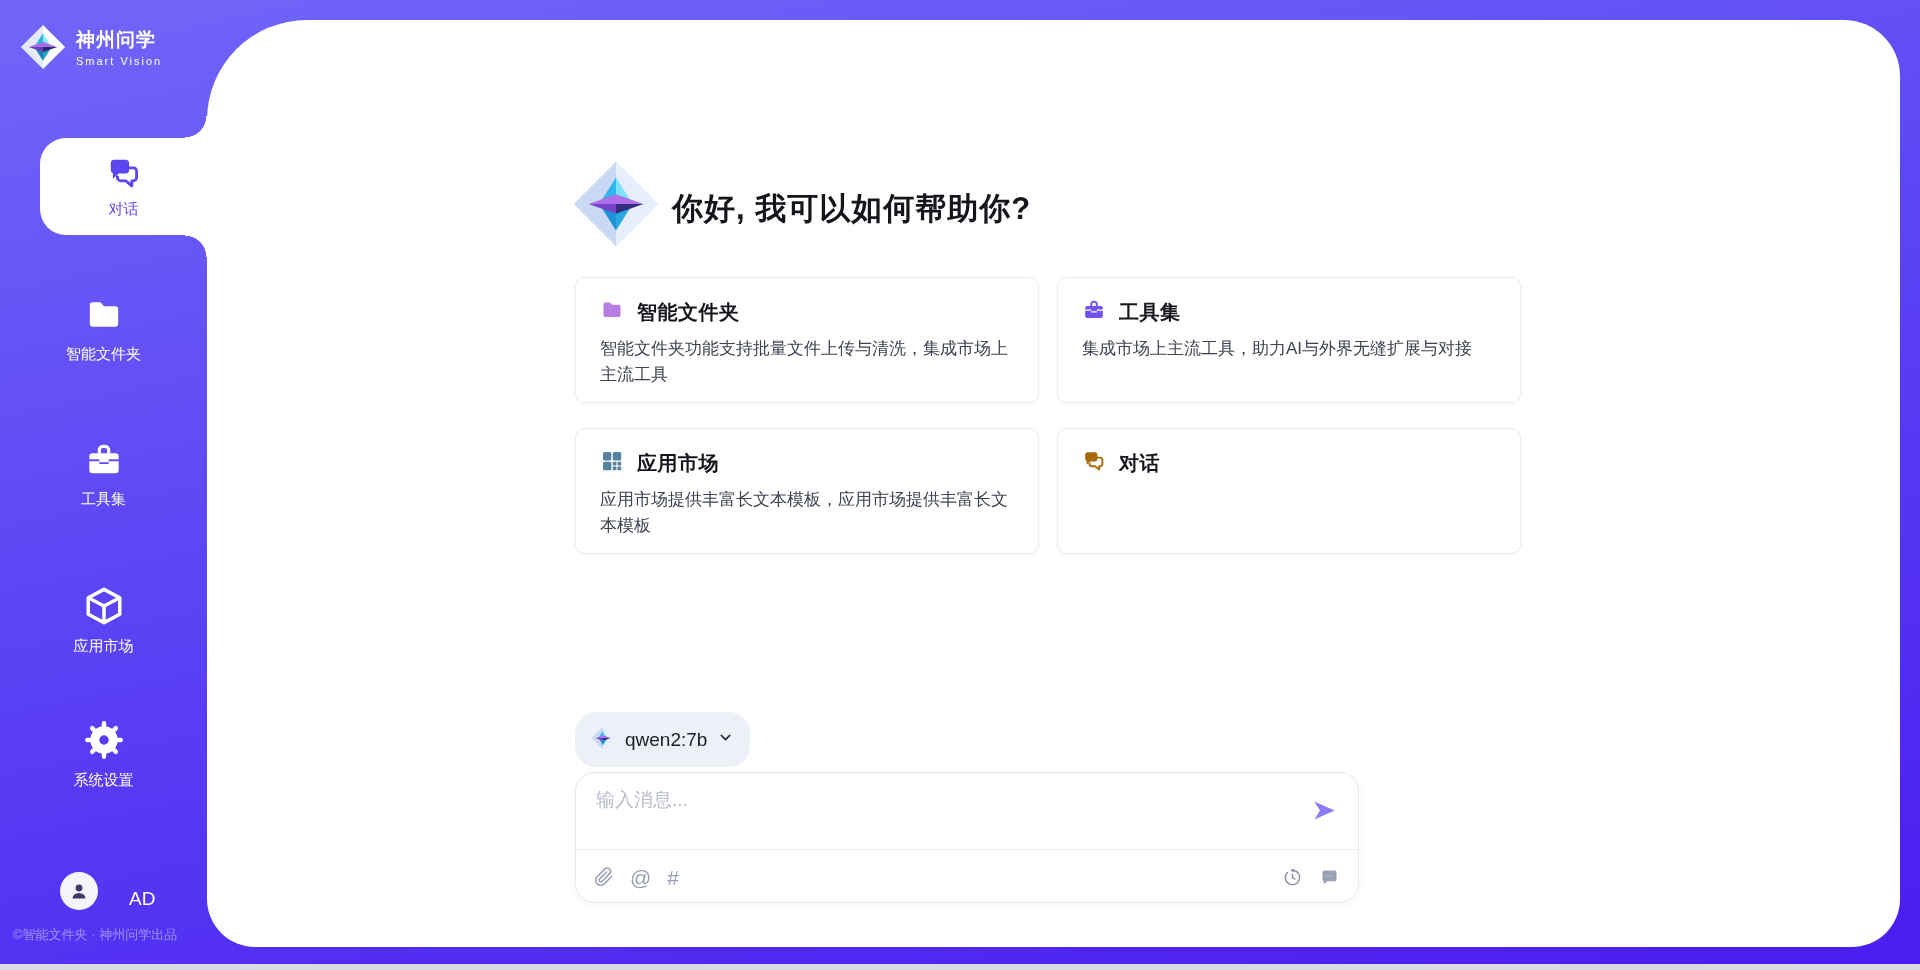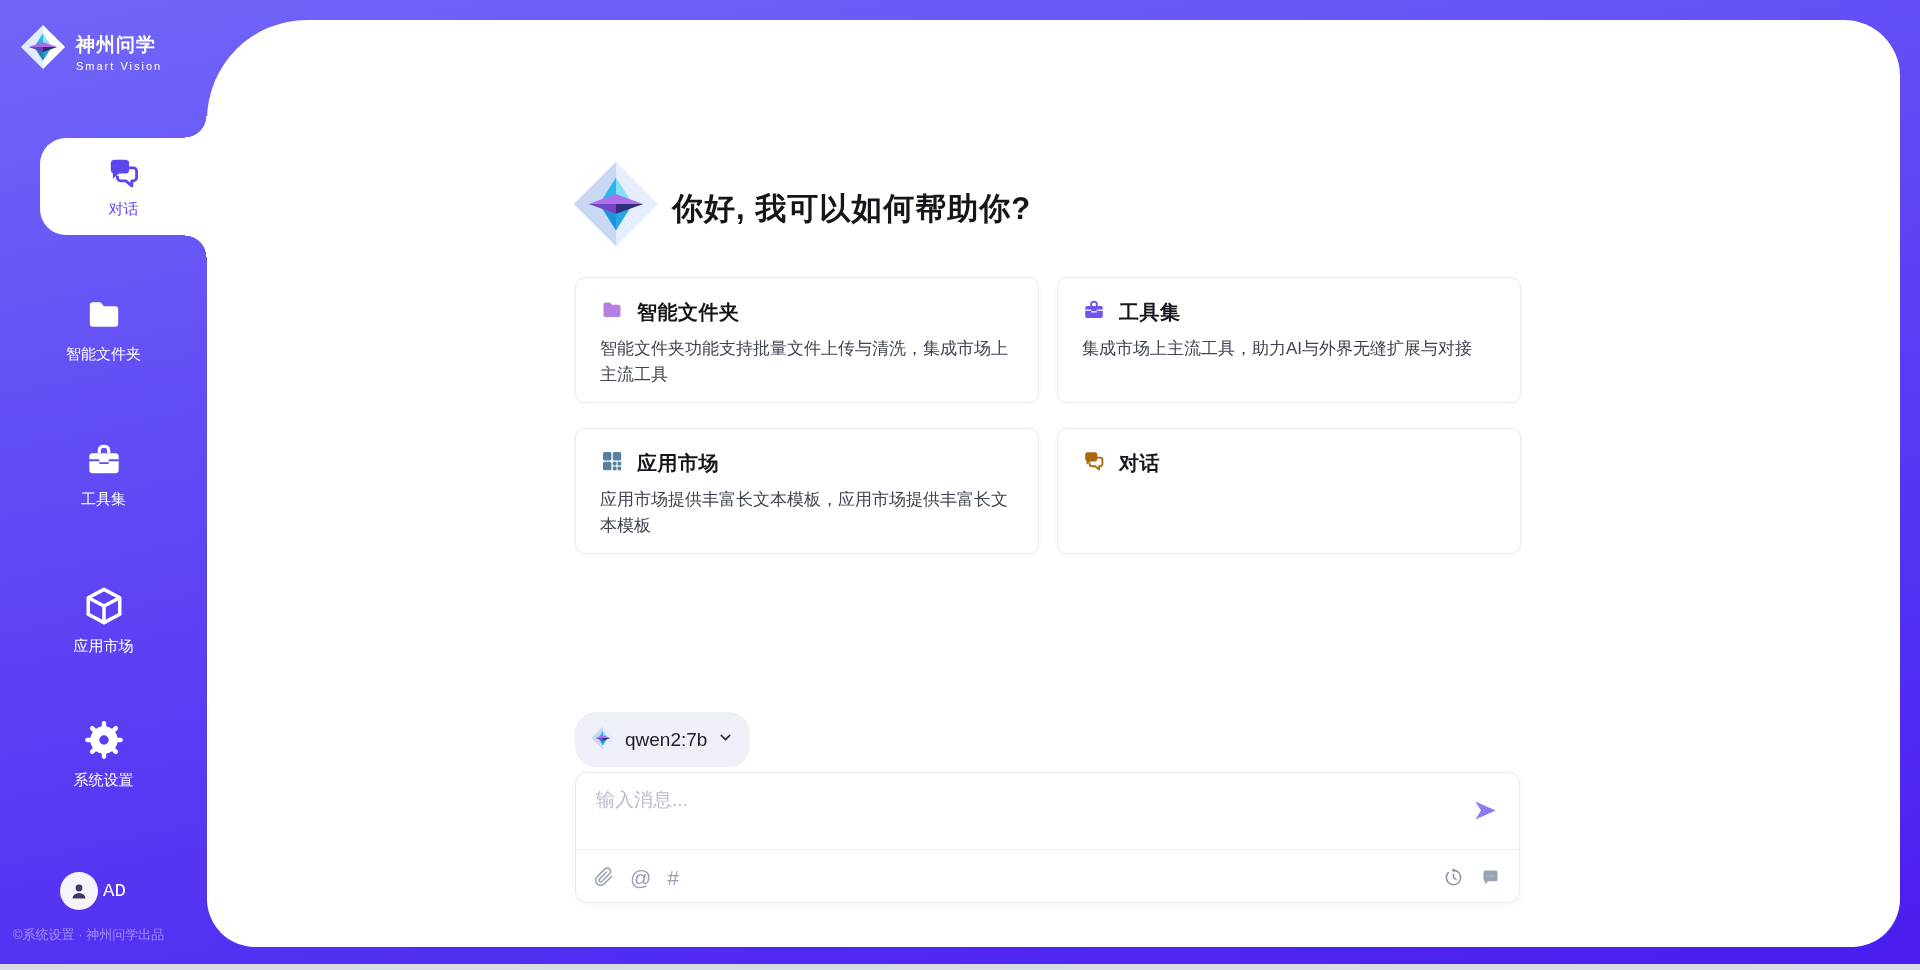--- a/index.html
+++ b/index.html
@@ -7,37 +7,37 @@
   body { font-family:"Liberation Sans","DejaVu Sans",sans-serif; }
   .app { position:relative; width:1920px; height:970px; overflow:hidden;
          background:linear-gradient(168deg,#7166f8 0%,#5b42f4 48%,#4a1cf0 100%); }
   .bottom-strip { position:absolute; left:0; right:0; bottom:0; height:6px; background:#d8dae4; z-index:6; }
 
   
   .panel { position:absolute; left:207px; top:20px; width:1693px; height:927px;
            background:#fff; border-radius:100px 56px 48px 48px; z-index:1; }
 
   
-  .brand { position:absolute; left:20px; top:24px; display:flex; align-items:flex-end; gap:10px; z-index:3; }
+  .brand { position:absolute; left:20px; top:24px; display:flex; align-items:center; gap:10px; z-index:3; }
   .brand-name { color:#fff; font-size:19px; font-weight:bold; letter-spacing:1px; line-height:22px; }
   .brand-sub { color:#fff; font-size:11px; letter-spacing:2px; }
 
   .tab-active { position:absolute; left:40px; top:138px; width:167px; height:97px; background:#fff;
                 border-radius:26px 0 0 26px; z-index:2; display:flex; flex-direction:column;
                 align-items:center; justify-content:center; gap:5px; cursor:pointer; }
   .tab-active .tab-label { color:#5b46f0; font-size:15px; }
   .fillet { position:absolute; left:185px; width:22px; height:22px; z-index:2; }
   .fillet.top { top:116px; background:radial-gradient(circle at 0 0, rgba(0,0,0,0) 21px, #fff 21.5px); }
   .fillet.bottom { top:235px; background:radial-gradient(circle at 0 100%, rgba(0,0,0,0) 21px, #fff 21.5px); }
 
   .nav-item { position:absolute; left:0; width:207px; text-align:center; color:#fff; z-index:3; cursor:pointer; }
   .nav-item .nav-label { display:block; font-size:15px; margin-top:6px; }
   .nav-folder { top:295px; } .nav-tool { top:440px; } .nav-cube { top:585px; } .nav-gear { top:719px; }
 
-  .user { position:absolute; left:60px; top:872px; display:flex; align-items:center; gap:5px; z-index:3; cursor:pointer;font-family:Liberation Mono, monospace; }
+  .user { position:absolute; left:60px; top:872px; display:flex; align-items:flex-end; gap:31px; z-index:3; cursor:pointer; }
   .avatar { width:38px; height:38px; border-radius:50%; background:#f6f3fb; display:flex; align-items:center; justify-content:center; }
   .user-name { color:#fff; font-size:19px; }
   .copyright { position:absolute; left:13px; top:926px; z-index:3; font-size:13px; color:rgba(232,229,255,0.5); }
 
   
   .greeting-logo { position:absolute; left:572px; top:160px; z-index:3; }
   .greeting-title { position:absolute; left:672px; top:188px; z-index:3; font-size:31px; font-weight:bold; color:#15151c; letter-spacing:1px; }
 
   .cards { position:absolute; left:575px; top:277px; z-index:3; display:grid;
            grid-template-columns:464px 464px; grid-auto-rows:126px; gap:25px 18px; }
@@ -46,22 +46,22 @@
   .card-head { display:flex; align-items:center; gap:13px; }
   .card-title { font-size:20px; font-weight:bold; color:#15151c; letter-spacing:0.5px; }
   .card-desc { margin-top:10px; font-size:17px; line-height:26px; color:#3d4350; }
   .icon-folder-card { color:#b77fe3; } .icon-tool-card { color:#7152ee; }
   .icon-grid-card { color:#55829f; } .icon-chat-card { color:#a8690e; }
 
   .model-pill { position:absolute; left:575px; top:712px; height:55px; z-index:3; background:#eef0f7;
                 border-radius:21px; display:inline-flex; align-items:center; gap:10px; padding:0 16px; cursor:pointer; }
   .model-label { font-size:19px; color:#1d1d28; }
 
-  .composer { position:absolute; left:575px; top:772px; width:945px; height:131px; z-index:3;
-              background:#fff; border:1px solid #e8e9f1; border-radius:12px; box-shadow:0 2px 8px rgba(40,40,90,0.05); }
+  .composer { position:absolute; left:575px; top:772px; width:784px; height:131px; z-index:3;
+              background:#fff; border:1px solid #e8e9f1; border-radius:20px; box-shadow:0 2px 8px rgba(40,40,90,0.05); }
   .composer-input { position:absolute; left:20px; top:14px; width:860px; height:52px; border:none; outline:none;
                     resize:none; font-size:19px; color:#333; font-family:inherit; background:transparent; }
   .composer-input::placeholder { color:#b9bdca; }
   .send-btn { position:absolute; right:20px; top:24px; width:27px; height:27px; border:none; background:transparent; cursor:pointer; padding:0; }
   .composer-divider { position:absolute; left:0; right:0; top:76px; border-top:1px solid #ededf3; }
   .composer-toolbar { position:absolute; left:18px; top:77px; height:54px; display:flex; align-items:center; gap:16px; color:#99a0b2; }
   .composer-tools-right { position:absolute; right:18px; top:77px; height:54px; display:flex; align-items:center; gap:16px; color:#8b93a6; }
   .glyph-btn { font-size:21px; font-weight:500; color:#99a0b2; background:none; border:none; cursor:pointer; padding:0; line-height:1; font-family:inherit; }
   .icon-btn { background:none; border:none; cursor:pointer; padding:0; line-height:0; }
 </style>
@@ -157,21 +157,21 @@
 
   <div class="user">
     <span class="avatar">
       <svg width="24" height="24" viewBox="0 0 24 24">
         <circle cx="12" cy="9" r="3.4" fill="#3d3a66"></circle>
         <path d="M5.5 19.5 a6.5 5.6 0 0 1 13 0 Z" fill="#3d3a66"></path>
       </svg>
     </span>
     <span class="user-name">AD</span>
   </div>
-  <div class="copyright">©系统设置 · 神州问学出品</div>
+  <div class="copyright">©智能文件夹 · 神州问学出品</div>
 
   <div class="greeting-logo">
     <svg width="88" height="88" viewBox="0 0 100 100">
       <polygon points="50,2 50,98 2,50" fill="#c9d8f4"></polygon>
       <polygon points="50,2 98,50 50,98" fill="#e7eefb"></polygon>
       <polygon points="50,20 50,50 31,50" fill="#2fb4ec"></polygon>
       <polygon points="50,20 69,50 50,50" fill="#7ee3f7"></polygon>
       <polygon points="31,50 50,50 50,80" fill="#1c93d8"></polygon>
       <polygon points="50,50 69,50 50,80" fill="#2aa8e4"></polygon>
       <polygon points="50,39 81,50 19,50" fill="#af6fe9"></polygon>

